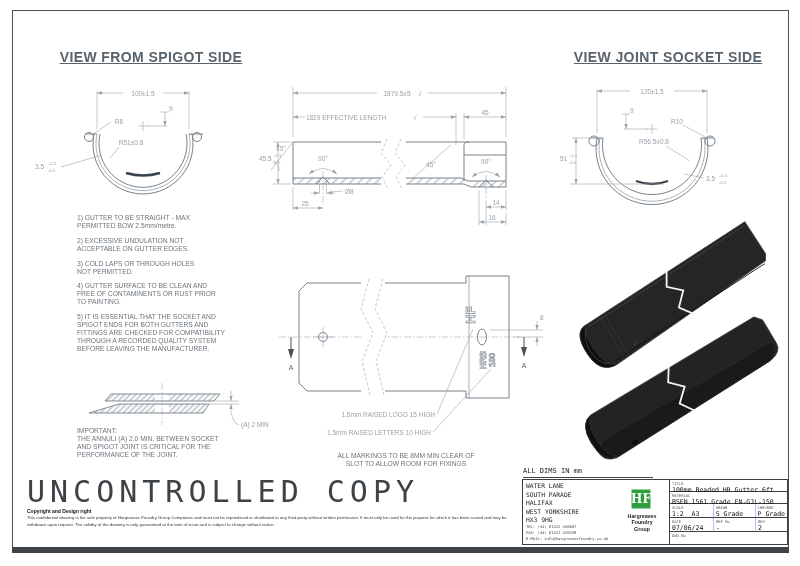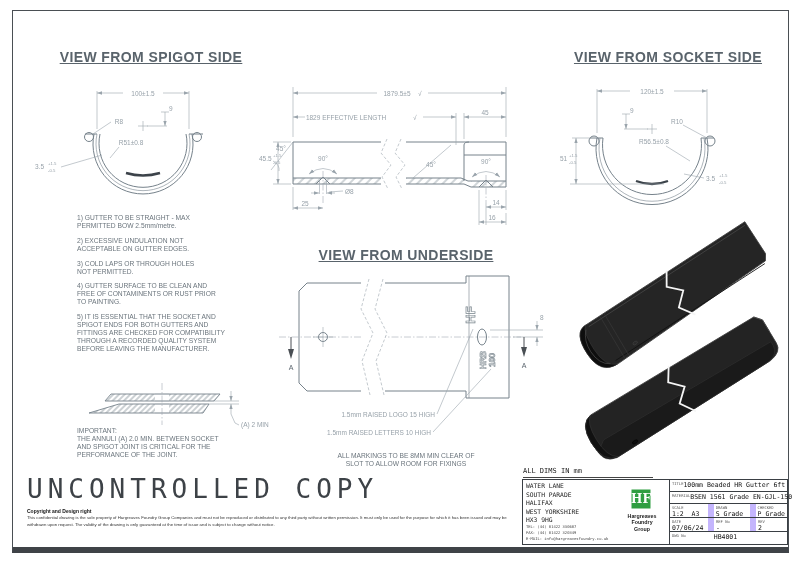--- a/index.html
+++ b/index.html
@@ -13,34 +13,34 @@
   .dts{fill:#98a2aa;font-size:4.3px;}
   .dl{stroke:#9aa4ac;stroke-width:.6;fill:none;}
   .cl{stroke:#9aa4ac;stroke-width:.55;fill:none;stroke-dasharray:7 2 1.5 2;}
   .hid{stroke:#9aa4ac;stroke-width:.6;fill:none;stroke-dasharray:3 2;}
   .pl{stroke:#76828b;stroke-width:1;fill:none;}
   .plt{stroke:#76828b;stroke-width:.6;fill:none;}
   .dark{stroke:#3c434a;stroke-width:2.4;fill:none;}
   .notes{font-size:6.7px;color:#6b757d;line-height:1.18;}
   .notes p{margin:0 0 7px 0;white-space:pre-line;}
   .prewrap{white-space:pre-line;}
-  .stamp{font-family:"DejaVu Sans Mono",monospace;font-size:26px;letter-spacing:5px;color:#3d4247;}
+  .stamp{font-family:"DejaVu Sans Mono",monospace;font-size:30px;letter-spacing:5px;color:#3d4247;}
   .copy h6{margin:0;font-size:5px;color:#111;font-family:"Liberation Sans",sans-serif;}
   .copy p{margin:1px 0 0 0;font-size:4.3px;color:#333;line-height:1.55;width:496px;}
   .alldims{left:510px;top:456px;width:130px;font:7px "DejaVu Sans Mono",monospace;color:#222;border-bottom:1px solid #444;padding-bottom:2px;}
   .tb{left:509px;top:468px;width:266px;height:66px;border:1px solid #3a3f44;display:flex;box-sizing:border-box;background:#fff;}
   .tb-left{width:147px;position:relative;border-right:1px solid #3a3f44;box-sizing:border-box;}
   .tb-address{position:absolute;left:3px;top:2px;font:6.3px "DejaVu Sans Mono",monospace;color:#222;line-height:1.35;white-space:pre-line;}
   .tb-logo{position:absolute;left:107px;top:8px;width:22px;height:22px;background:#2f9e41;color:#fff;display:flex;align-items:center;justify-content:center;font:bold 12px "DejaVu Serif",serif;box-shadow:inset 0 0 0 1.5px #fff,inset 0 0 0 3px #2f9e41;}
   .tb-logocap{position:absolute;left:96px;top:33px;width:46px;text-align:center;font-weight:bold;font-size:5.3px;color:#222;line-height:1.2;white-space:pre-line;}
   .tb-contact{position:absolute;left:3px;bottom:2px;font:3.8px "DejaVu Sans Mono",monospace;color:#444;line-height:1.55;}
   .tb-right{width:117px;display:flex;flex-direction:column;}
-  .tb-row{display:flex;flex-direction:row;border-bottom:1px solid #3a3f44;padding:0.5px 2px;box-sizing:border-box;}
+  .tb-row{display:flex;flex-direction:column;border-bottom:1px solid #3a3f44;padding:0.5px 2px;box-sizing:border-box;}
   .tb-row3{display:flex;border-bottom:1px solid #3a3f44;box-sizing:border-box;}
-  .tb-row3 .cell{display:flex;flex-direction:column;border-right:6px solid #c4b5fd;padding:0.5px 2px;box-sizing:border-box;}
+  .tb-row3 .cell{display:flex;flex-direction:column;border-right:1px solid #c4b5fd;padding:0.5px 2px;box-sizing:border-box;}
   .tb-row3 .cell:last-child{border-right:none;}
   .w1{width:44px;} .w2{width:42px;} .w3{flex:1;}
   .lbl{font:3.8px "DejaVu Sans Mono",monospace;color:#555;}
   .val{font:6.5px "DejaVu Sans Mono",monospace;color:#111;white-space:pre;}
   .r12{height:12px;} .r14{height:14px;} .rlast{flex:1;border-bottom:none;gap:28px;}
 </style>
 </head>
 <body>
 
 <svg width="0" height="0">
@@ -53,22 +53,21 @@
     </pattern>
     <pattern id="h2" width="4" height="4" patternUnits="userSpaceOnUse" patternTransform="rotate(45)">
       <line x1="2" y1="0" x2="2" y2="4" stroke="#7d8992" stroke-width="0.8"></line>
     </pattern>
   </defs>
 </svg>
 
 <div class="frame">
 
   <div class="vtitle" style="left:28px;top:38px;width:220px;">VIEW FROM SPIGOT SIDE</div>
-  <div class="vtitle" style="left:545px;top:38px;width:220px;">VIEW FROM SOCKET SIDE</div>
-  <div class="vtitle" style="left:283px;top:236px;width:220px;">VIEW FROM UNDERSIDE</div>
+  <div class="vtitle" style="left:545px;top:38px;width:220px;">VIEW JOINT SOCKET SIDE</div>
 
   <svg style="left:18px;top:68px;" width="230" height="140" viewBox="0 0 230 140">
 
     <path class="pl" d="M63,55 A50,50 0 1 0 161,55"></path>
     <path class="plt" d="M66,55 A47,47 0 1 0 158,55"></path>
     <path class="pl" d="M69,55 A44,44 0 1 0 155,55"></path>
     <line class="pl" x1="54" y1="55" x2="66" y2="55"></line>
     <line class="pl" x1="158" y1="55" x2="172" y2="55"></line>
     <circle class="pl" cx="58" cy="58" r="4.5"></circle>
     <circle class="pl" cx="166" cy="58" r="4.5"></circle>

